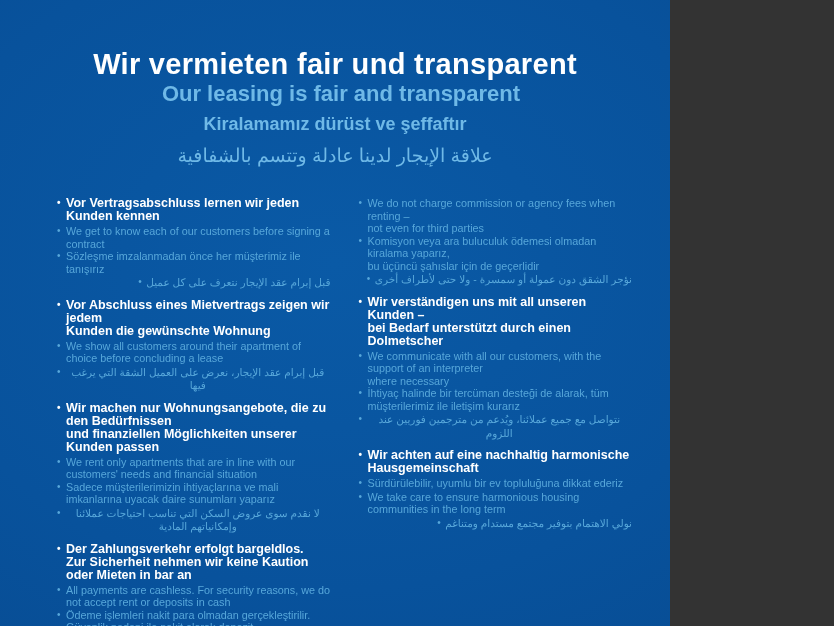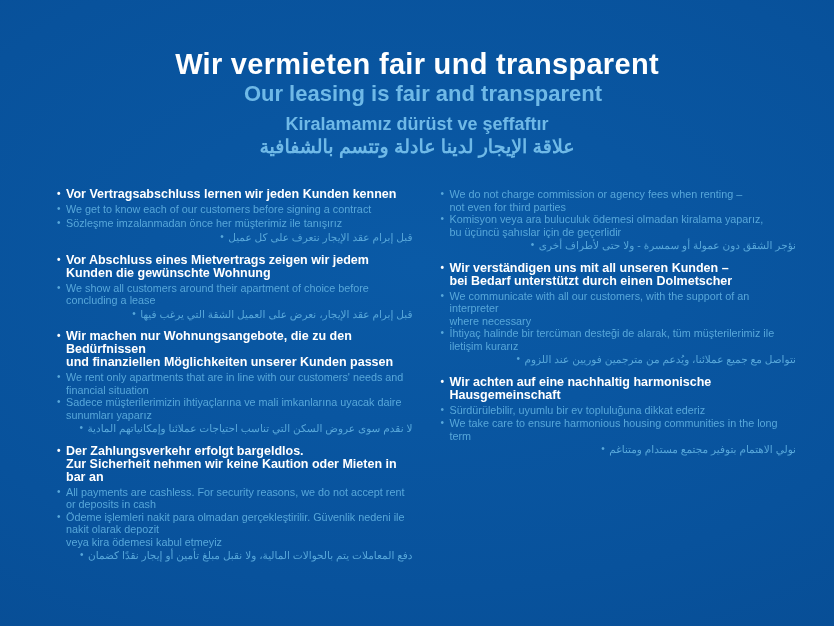--- a/index.html
+++ b/index.html
@@ -1,27 +1,27 @@
 <!DOCTYPE html>
 <html><head>
 <meta charset="utf-8">
 <style>
   html,body { margin:0; padding:0; background:#333; }
   .poster {
     position:relative;
-    width:834px; height:626px;
+    width:670px; height:626px;
     background: radial-gradient(115% 95% at 50% 42%, #0a5aa6 0%, #08529c 55%, #074a90 100%);
     font-family:"Liberation Sans", sans-serif;
     overflow:hidden;
   }
   .header { text-align:center; padding-top:48px; }
   .h-de { font-size:29px; font-weight:bold; color:#ffffff; letter-spacing:0.3px; }
   .h-en  { font-size:22px; font-weight:bold; color:#6fb9e7; margin-top:0;padding-left:12px; }
   .h-tr  { font-size:18px; font-weight:bold; color:#6fb9e7; margin-top:7px; }
-  .h-ar  { font-size:19px; font-weight:bold; color:#6fb9e7; margin-top:0; }
+  .h-ar  { font-size:19px; font-weight:normal; color:#6fb9e7; margin-top:9px; }
 
   .content { display:flex; margin:30px 38px 0 57px; gap:28px; }
   .col { flex:1; min-width:0; }
   .group { margin-bottom:9px; }
 
   .line { display:flex; align-items:flex-start; }
   .b { flex:none; width:9px; }
   .b::before { content:"•"; font-size:10px; line-height:inherit; position:relative; top:-1px; }
   .txt { white-space:pre-line; }
 

